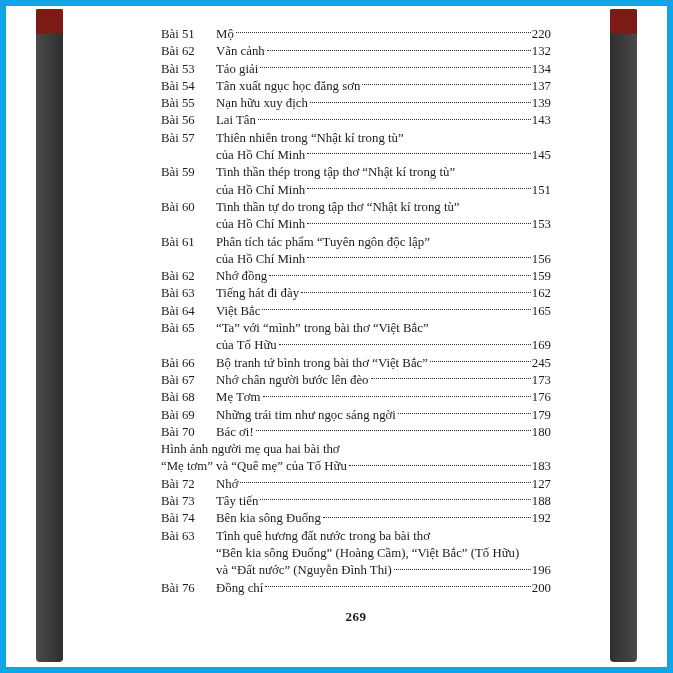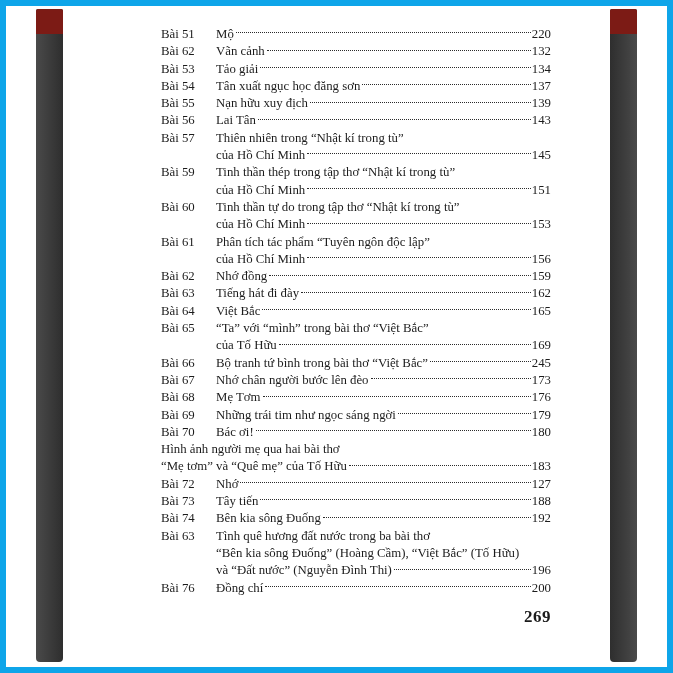--- a/index.html
+++ b/index.html
@@ -57,23 +57,23 @@
   .txt { white-space: pre; }
   .dots {
     flex: 1;
     border-bottom: 1.6px dotted #2b2b2b;
     margin: 0 1px 3.5px 2px;
     min-width: 8px;
   }
   .pg { white-space: pre; }
   .footer {
     margin-top: 11px;
-    text-align: right;
+    text-align: center;
     font-weight: bold;
-    font-size: 17px;
+    font-size: 13px;
     letter-spacing: 0.5px;
   }
 </style>
 </head>
 <body>
 
 <div class="photo">
 
   <div class="edge left">
     <div class="corner"></div>

